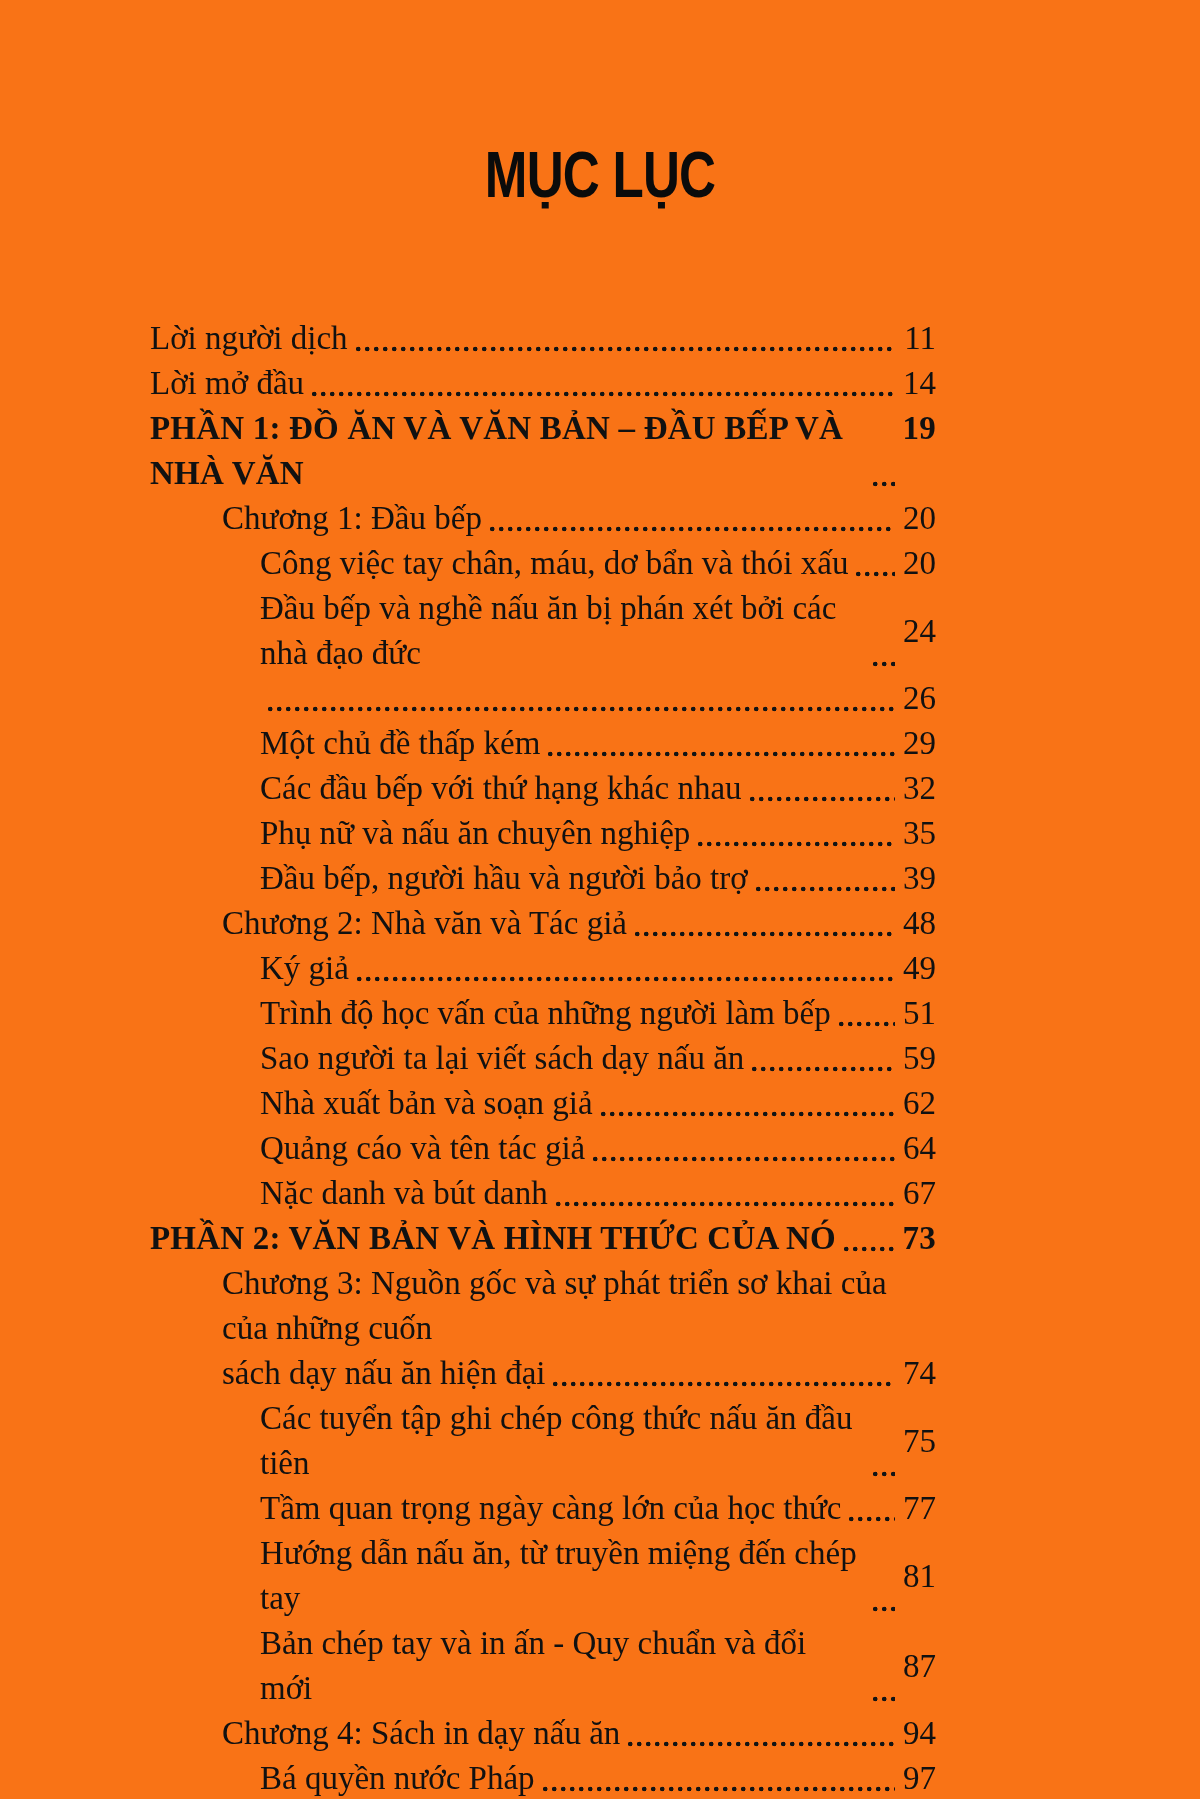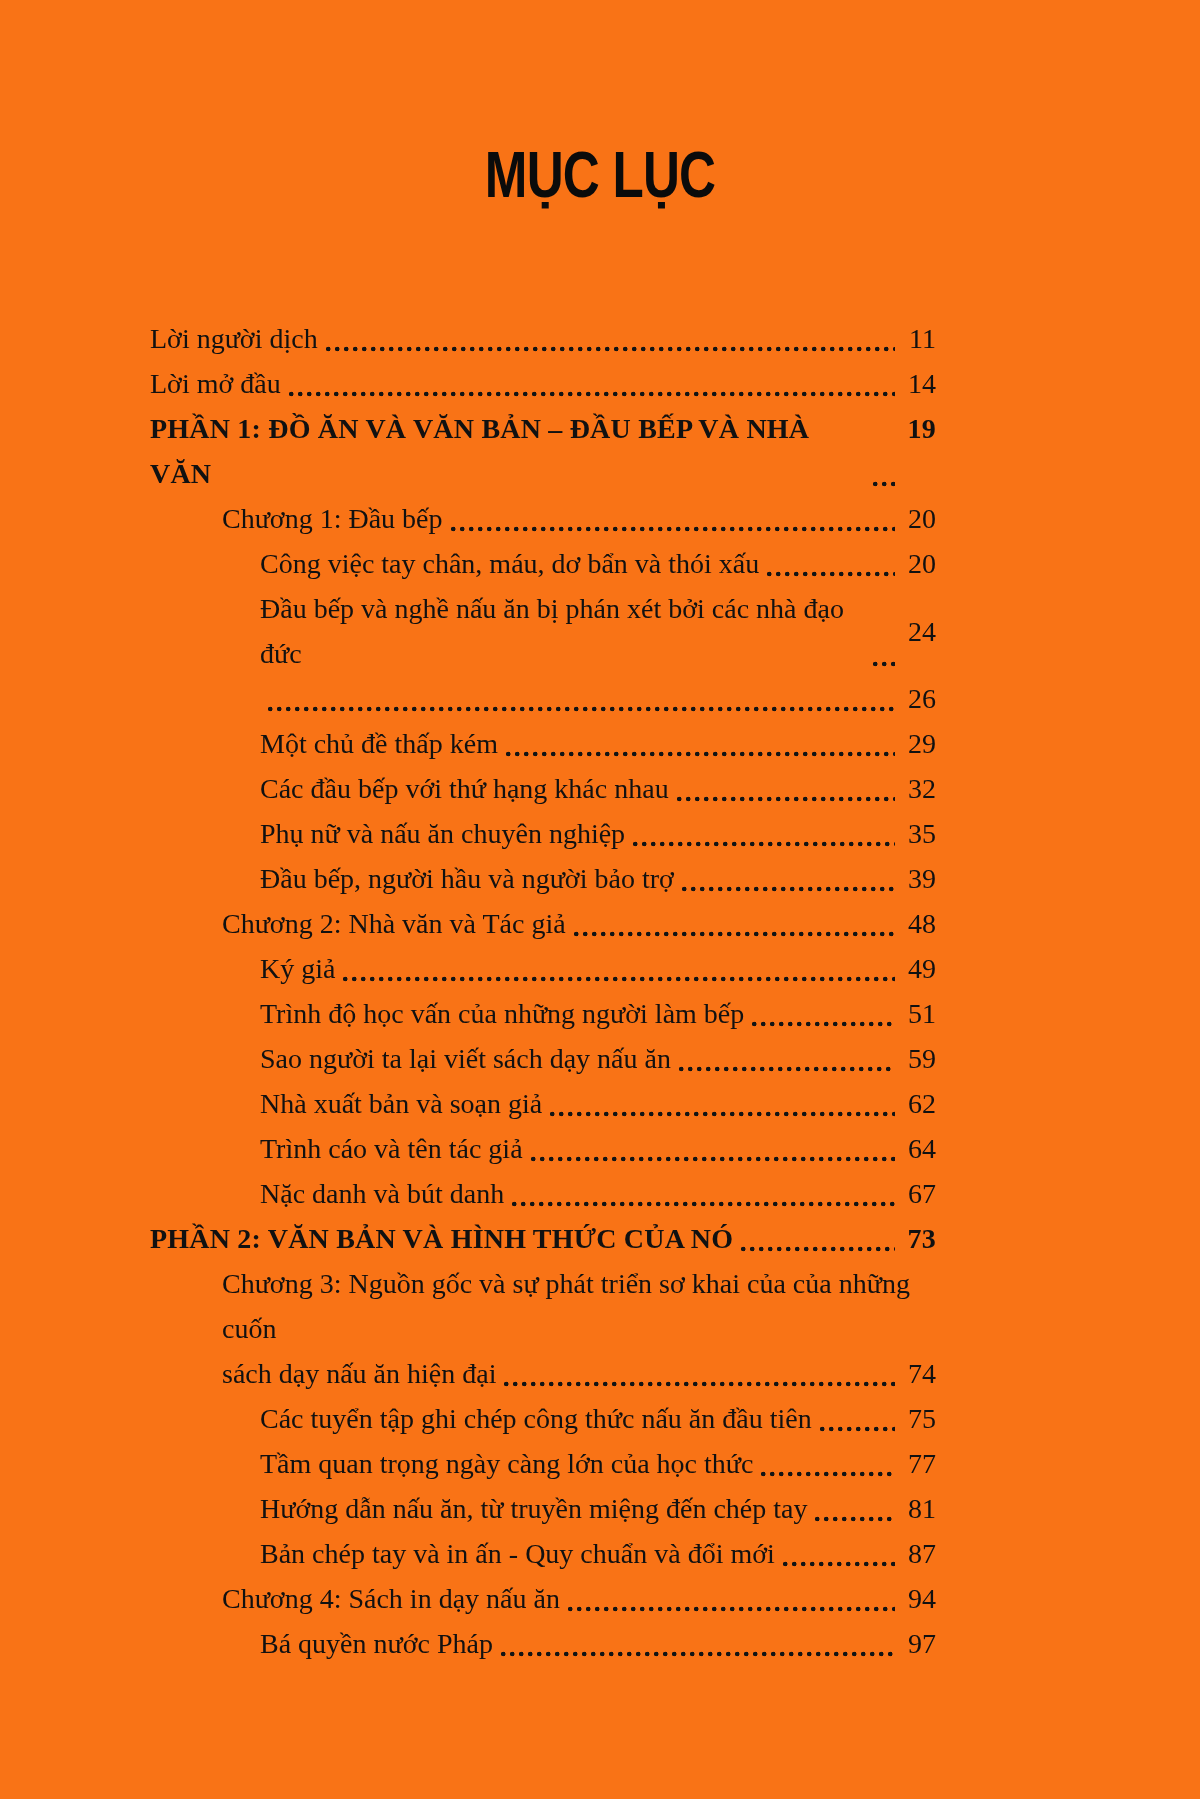--- a/index.html
+++ b/index.html
@@ -33,21 +33,21 @@
   }
   .toc {
     margin: 104px auto 0 150px;
     width: 786px;
   }
   .toc-row {
     display: flex;
     align-items: baseline;
     min-height: 45px;
     line-height: 45px;
-    font-size: 28px;
+    font-size: 33px;
   }
   .toc-row.bold .label,
   .toc-row.bold .pageno {
     font-weight: bold;
     letter-spacing: 0.2px;
   }
   .label {
     flex: 0 1 auto;
     white-space: normal;
   }
@@ -153,21 +153,21 @@
         <span class="label">Sao người ta lại viết sách dạy nấu ăn</span>
         <span class="leader"></span>
         <span class="pageno">59</span>
       </div>
       <div class="toc-row level-2">
         <span class="label">Nhà xuất bản và soạn giả</span>
         <span class="leader"></span>
         <span class="pageno">62</span>
       </div>
       <div class="toc-row level-2">
-        <span class="label">Trình cáo và tên tác giả</span>
+        <span class="label">Quảng cáo và tên tác giả</span>
         <span class="leader"></span>
         <span class="pageno">64</span>
       </div>
       <div class="toc-row level-2">
         <span class="label">Nặc danh và bút danh</span>
         <span class="leader"></span>
         <span class="pageno">67</span>
       </div>
       <div class="toc-row level-0 bold">
         <span class="label">PHẦN 2: VĂN BẢN VÀ HÌNH THỨC CỦA NÓ</span>

